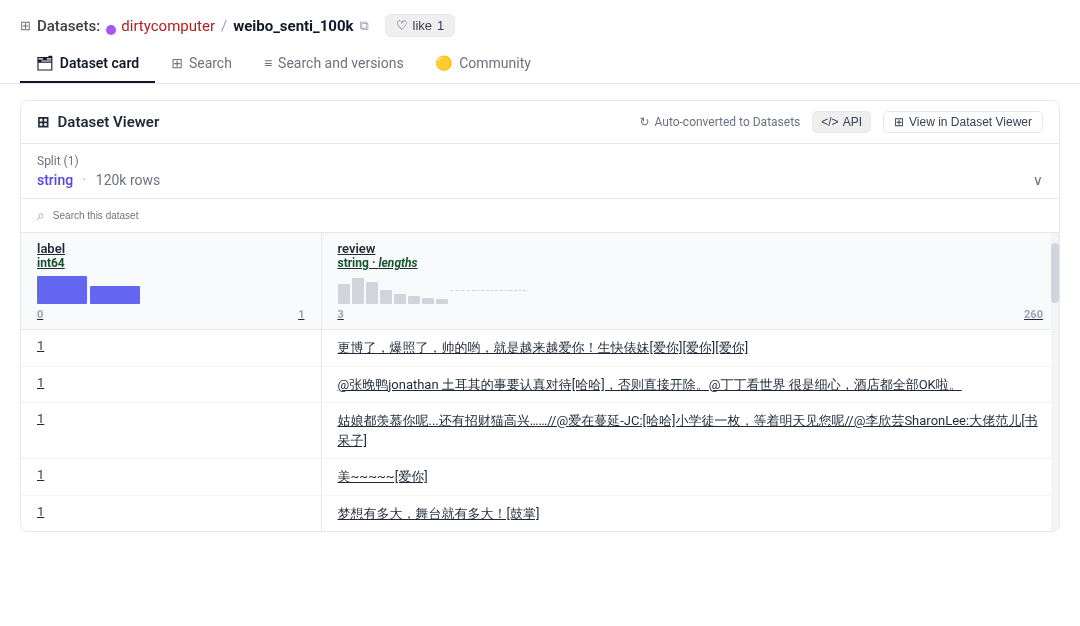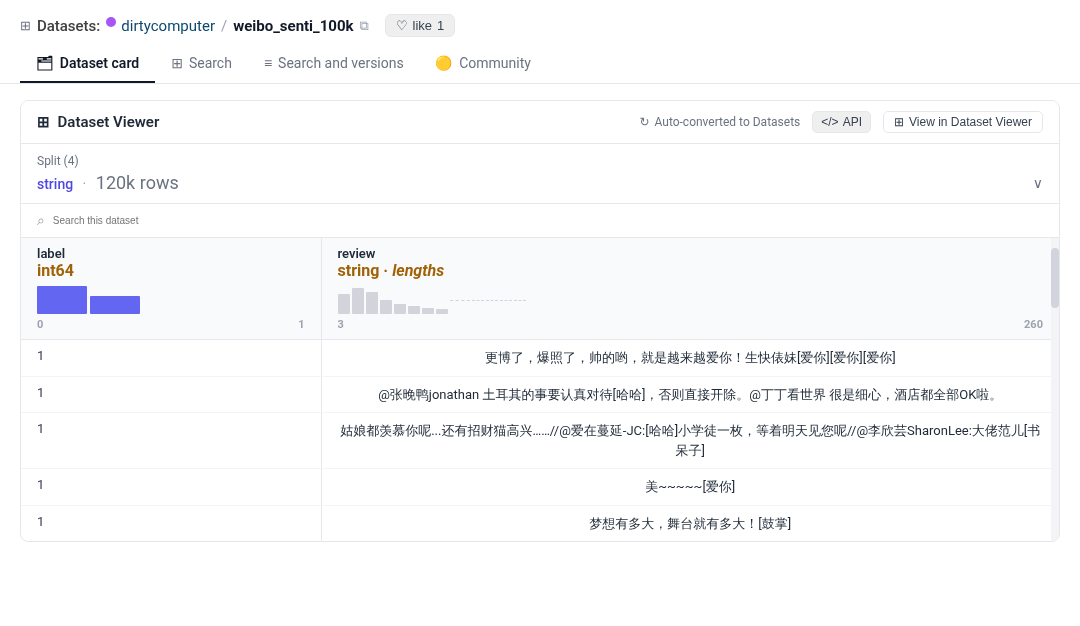--- a/index.html
+++ b/index.html
@@ -2,21 +2,21 @@
 <html><head>
   <meta charset="utf-8">
   <style>
     * { box-sizing: border-box; margin: 0; padding: 0; }
     body { font-family: -apple-system, BlinkMacSystemFont, 'Segoe UI', Roboto, sans-serif; font-size: 14px; color: #1f2937; background: #fff; }
     
     .header { padding: 14px 20px 0; border-bottom: 1px solid #e5e7eb; }
     .breadcrumb { display: flex; align-items: center; gap: 6px; font-size: 15px; margin-bottom: 8px; }
     .breadcrumb-icon { color: #6b7280; font-size: 13px; }
     .breadcrumb-datasets { color: #404040; font-weight: 500; }
-    .breadcrumb-user { display: flex; align-items: flex-start; gap: 5px; color: #0c4a6e; }
+    .breadcrumb-user { display: flex; align-items: flex-end; gap: 5px; color: #b91c1c; }
     .user-dot { width: 10px; height: 10px; background: #a855f7; border-radius: 50%; display: inline-block; }
     .breadcrumb-slash { color: #9ca3af; }
     .breadcrumb-repo { font-weight: 700; color: #111827; }
     .copy-icon { color: #9ca3af; font-size: 13px; cursor: pointer; }
     .like-btn { display: flex; align-items: center; gap: 5px; border: 1px solid #e5e7eb; border-radius: 6px; padding: 3px 10px; font-size: 13px; color: #374151; cursor: pointer; margin-left: 10px; }
     
     .tags-row { display: flex; align-items: center; gap: 8px; font-size: 13px; color: #6b7280; padding-bottom: 0px; margin-bottom: 10px; }
     .tag { display: flex; align-items: center; gap: 4px; background: #f3f4f6; border-radius: 4px; padding: 2px 8px; color: #374151; font-size: 12px; }
     
     .tabs { display: flex; gap: 0; margin-top: 4px; }
@@ -30,53 +30,53 @@
     .viewer-title { display: flex; align-items: center; gap: 8px; font-weight: 600; font-size: 15px; }
     .viewer-actions { display: flex; align-items: center; gap: 12px; }
     .auto-converted { display: flex; align-items: center; gap: 5px; font-size: 12px; color: #6b7280; }
     .api-btn { display: flex; align-items: center; gap: 4px; font-size: 12px; color: #374151; border: 1px solid #e5e7eb; border-radius: 5px; padding: 3px 8px; cursor: pointer; }
     .view-btn { display: flex; align-items: center; gap: 5px; font-size: 12px; color: #374151; border: 1px solid #e5e7eb; border-radius: 5px; padding: 3px 10px; cursor: pointer; background: #fff; }
     
     .split-section { padding: 10px 16px; border-bottom: 1px solid #e5e7eb; }
     .split-label { font-size: 12px; color: #6b7280; margin-bottom: 4px; }
     .split-selector { display: flex; align-items: center; justify-content: space-between; }
     .split-name { color: #4f46e5; font-weight: 500; font-size: 14px; }
-    .split-rows { color: #6b7280; font-size: 18px; }
+    .split-rows { color: #6b7280; font-size: 14px; }
     .split-dot { color: #9ca3af; margin: 0 6px; }
     .chevron { color: #6b7280; font-size: 14px; }
     
     .search-row { padding: 8px 16px; border-bottom: 1px solid #e5e7eb; display: flex; align-items: center; gap: 8px; }
     .search-icon-el { color: #9ca3af; font-size: 14px; }
     .search-input { border: none; outline: none; font-size: 10px; color: #6b7280; width: 100%; background: transparent; }
     
     .table-wrapper { position: relative; overflow: hidden; }
     .table-scroll { overflow-y: auto; max-height: 340px; }
-    .data-table { width: 100%; border-collapse: collapse; }
+    .data-table { width: 100%; border-collapse: collapse; text-decoration: underline; }
     
     .col-label { width: 300px; min-width: 300px; }
     .col-review { width: auto; }
     
     .col-header { padding: 8px 16px; text-align: left; border-bottom: 1px solid #e5e7eb; border-right: 1px solid #e5e7eb; vertical-align: top; background: #f9fafb; }
     .col-header:last-child { border-right: none; }
     .col-name { font-weight: 600; font-size: 13px; display: block; }
-    .col-type { font-size: 16px; color: #a16207; display: block; }
+    .col-type { font-size: 12px; color: #14532d; display: block; }
     .col-type-italic { font-style: italic; }
     
     .bar-chart { display: flex; align-items: flex-end; gap: 3px; height: 28px; margin: 6px 0 4px; }
     .bar { background: #6366f1; border-radius: 1px; }
     .bar-labels { display: flex; justify-content: space-between; font-size: 11px; color: #9ca3af; }
     
     .mini-bars { display: flex; align-items: flex-end; gap: 2px; height: 28px; margin: 6px 0 4px; }
     .mini-bar { background: #d1d5db; border-radius: 1px; }
     
     .data-row td { padding: 8px 16px; border-bottom: 1px solid #f3f4f6; border-right: 1px solid #e5e7eb; font-size: 13px; vertical-align: top; }
     .data-row td:last-child { border-right: none; }
     .data-row:last-child td { border-bottom: none; }
     .label-cell { color: #374151; }
-    .review-cell { color: #1f2937; line-height: 1.5; text-align: center; }
+    .review-cell { color: #1f2937; line-height: 1.5; }
     
     .scrollbar-overlay { position: absolute; right: 0; top: 0; bottom: 0; width: 8px; background: #f3f4f6; }
     .scrollbar-thumb { width: 8px; height: 60px; background: #d1d5db; border-radius: 4px; margin-top: 10px; }
   </style>
 </head>
 <body>
 
 <div class="header">
   <div class="breadcrumb">
     <span class="breadcrumb-icon">⊞</span>
@@ -134,21 +134,21 @@
           <span>API</span>
         </button>
         <button class="view-btn">
           <span>⊞</span>
           <span>View in Dataset Viewer</span>
         </button>
       </div>
     </div>
 
     <div class="split-section">
-      <div class="split-label">Split (4)</div>
+      <div class="split-label">Split (1)</div>
       <div class="split-selector">
         <div>
           <span class="split-name">string</span>
           <span class="split-dot">·</span>
           <span class="split-rows">120k rows</span>
         </div>
         <span class="chevron">∨</span>
       </div>
     </div>
 

